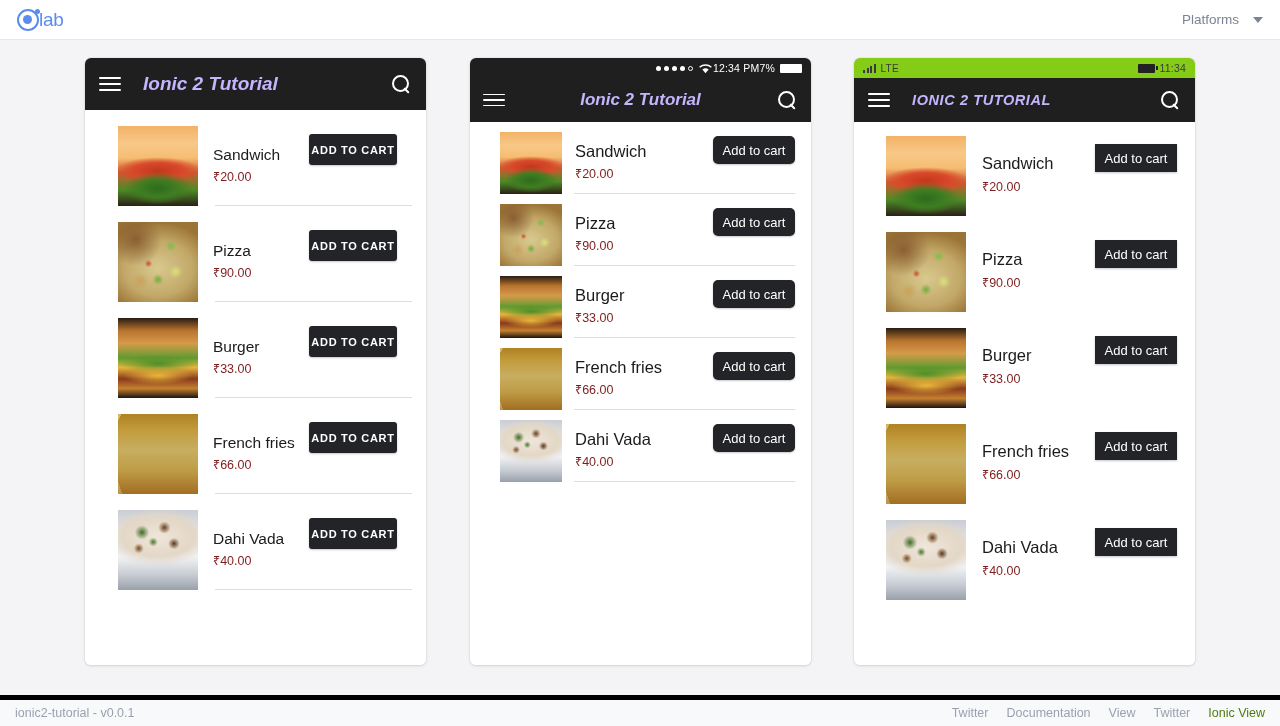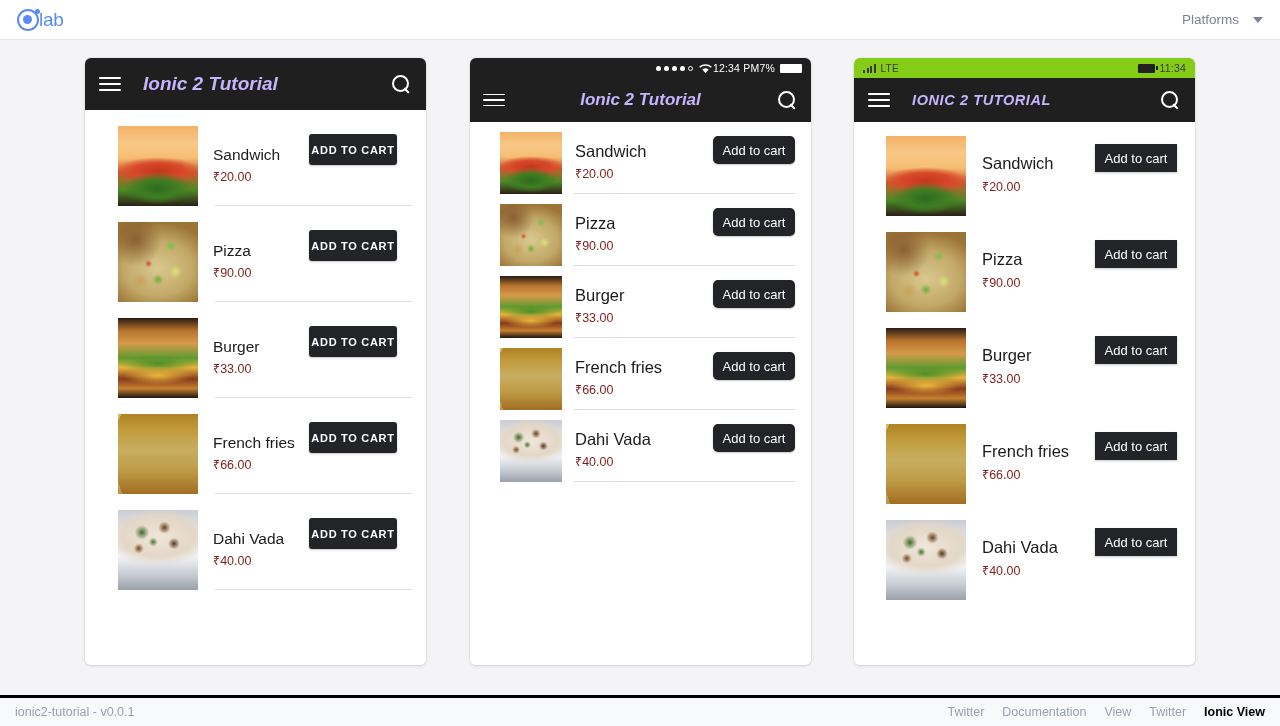--- a/index.html
+++ b/index.html
@@ -202,28 +202,28 @@
   .win-list .item-price { font-size: 12.5px; margin-top: 5px; }
   .win-list .btn {
     right: 18px; top: 22px; width: 82px; height: 28px;
     font-size: 13px; border-radius: 0;
   }
 
   
   .footer {
     position: absolute; bottom: 0; left: 0;
     width: 1280px; height: 31px;
-    background: #f8f9fb; border-top: 3px solid #000000;
+    background: #f8f9fb; border-top: 5px solid #000000;
     display: flex; align-items: center; justify-content: space-between;
     padding: 0 15px;
     font-size: 12.5px; color: #9aa1ae;
   }
   .footer-links { display: flex; align-items: center; gap: 18px; }
   .footer-links a { color: #9aa1ae; text-decoration: none; cursor: pointer; }
-  .footer-links a.accent { color: #000000; font-weight: bold; }
+  .footer-links a.accent { color: #4d7c0f; }
 
   
   .img-sandwich {
     background-image:
       radial-gradient(ellipse 60% 28% at 50% 78%, #2f6b1d 0%, #3f7d22 38%, rgba(63,125,34,0) 72%),
       radial-gradient(ellipse 70% 22% at 50% 56%, #c2371c 0%, #d8492a 45%, rgba(216,73,42,0) 78%),
       linear-gradient(180deg, #f3b268 0%, #f8c887 22%, #f6bd72 40%, #cf5a2f 58%, #4d8a27 80%, #2c2017 100%);
   }
   .img-pizza {
     background-image:

